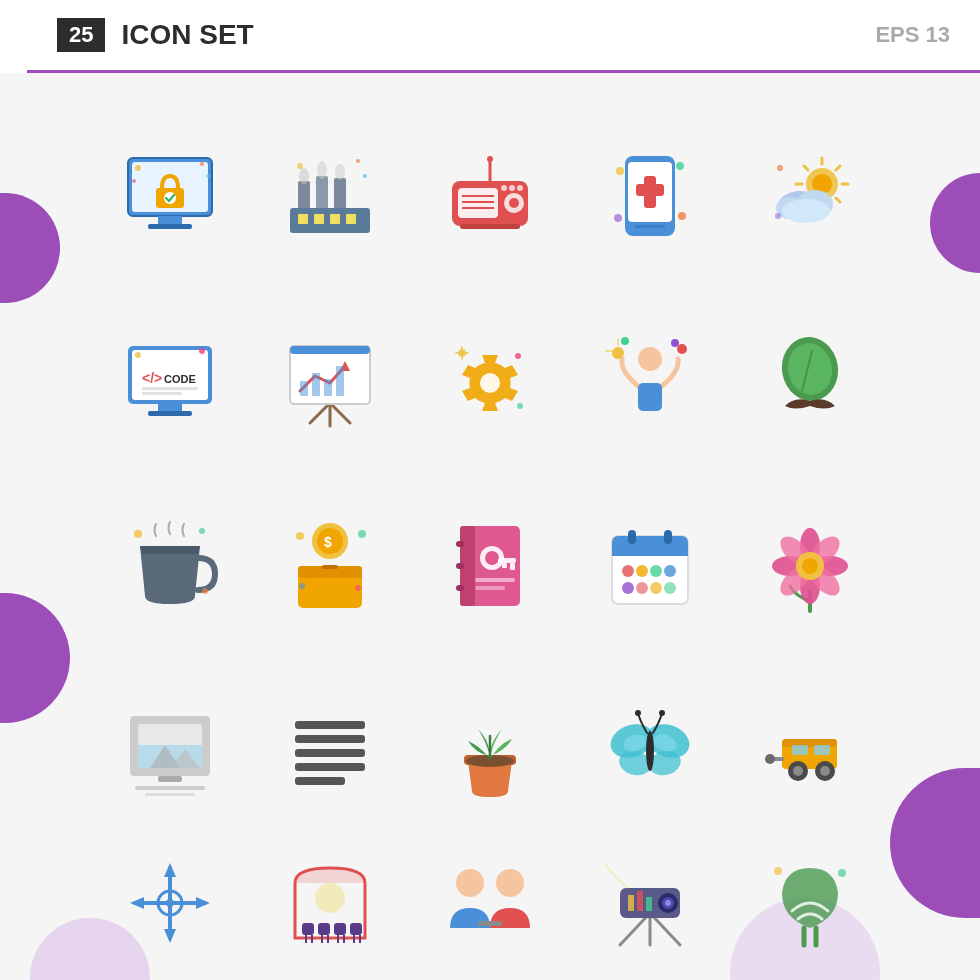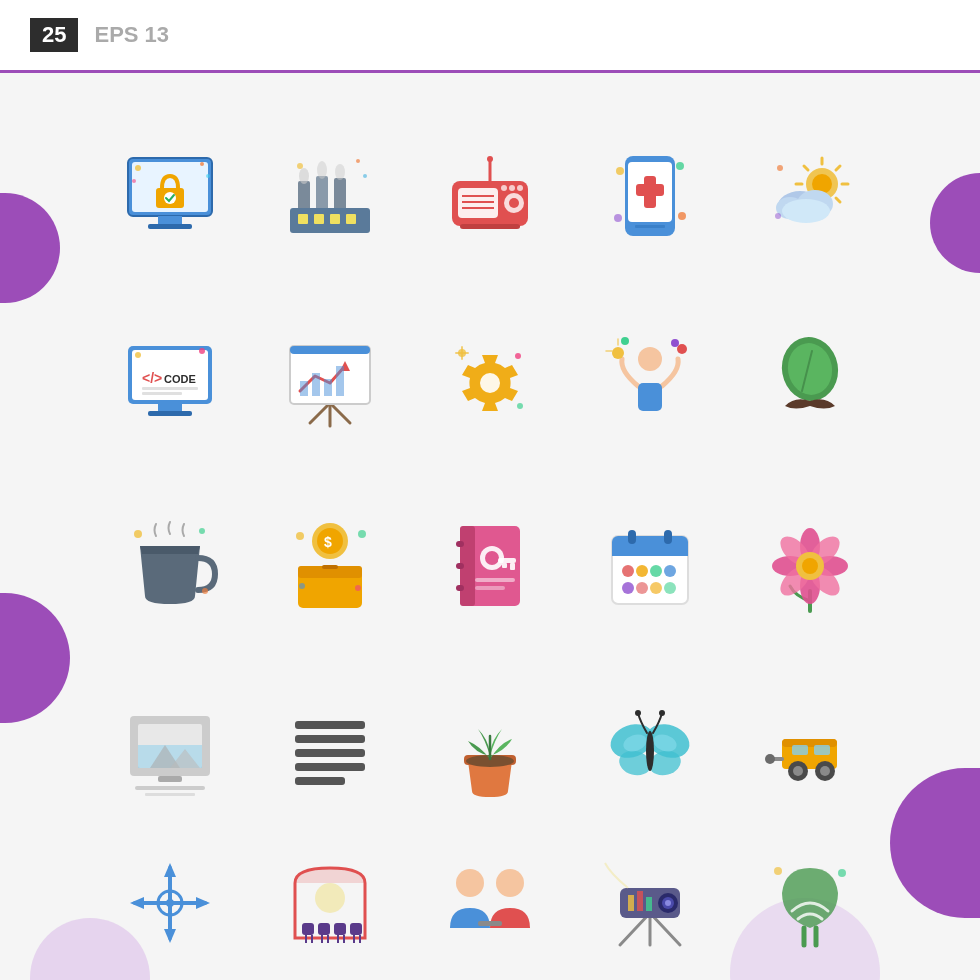--- a/index.html
+++ b/index.html
@@ -13,20 +13,21 @@
     }
 
     
     .header {
       background: #fff;
       padding: 18px 30px;
       display: flex;
       align-items: center;
       gap: 16px;
       border-bottom: 3px solid #9c4db8;
+      margin-left: 27px;
     }
     .header-number {
       background: #2d2d2d;
       color: #fff;
       font-size: 22px;
       font-weight: bold;
       padding: 4px 12px;
     }
     .header-title {
       font-size: 28px;
@@ -131,20 +132,21 @@
       width: 100px;
       height: 100px;
     }
 
   </style>
 </head>
 <body>
 
 <div class="header">
   <div class="header-number">25</div>
+  <div class="header-title">ICON SET</div>
   <div class="header-eps">EPS 13</div>
 </div>
 
 <div class="main">
 
   <div class="deco-left-top"></div>
   <div class="deco-left-bottom"></div>
   <div class="deco-right-top"></div>
   <div class="deco-right-bottom"></div>
   <div class="deco-circle-bottom-left"></div>

